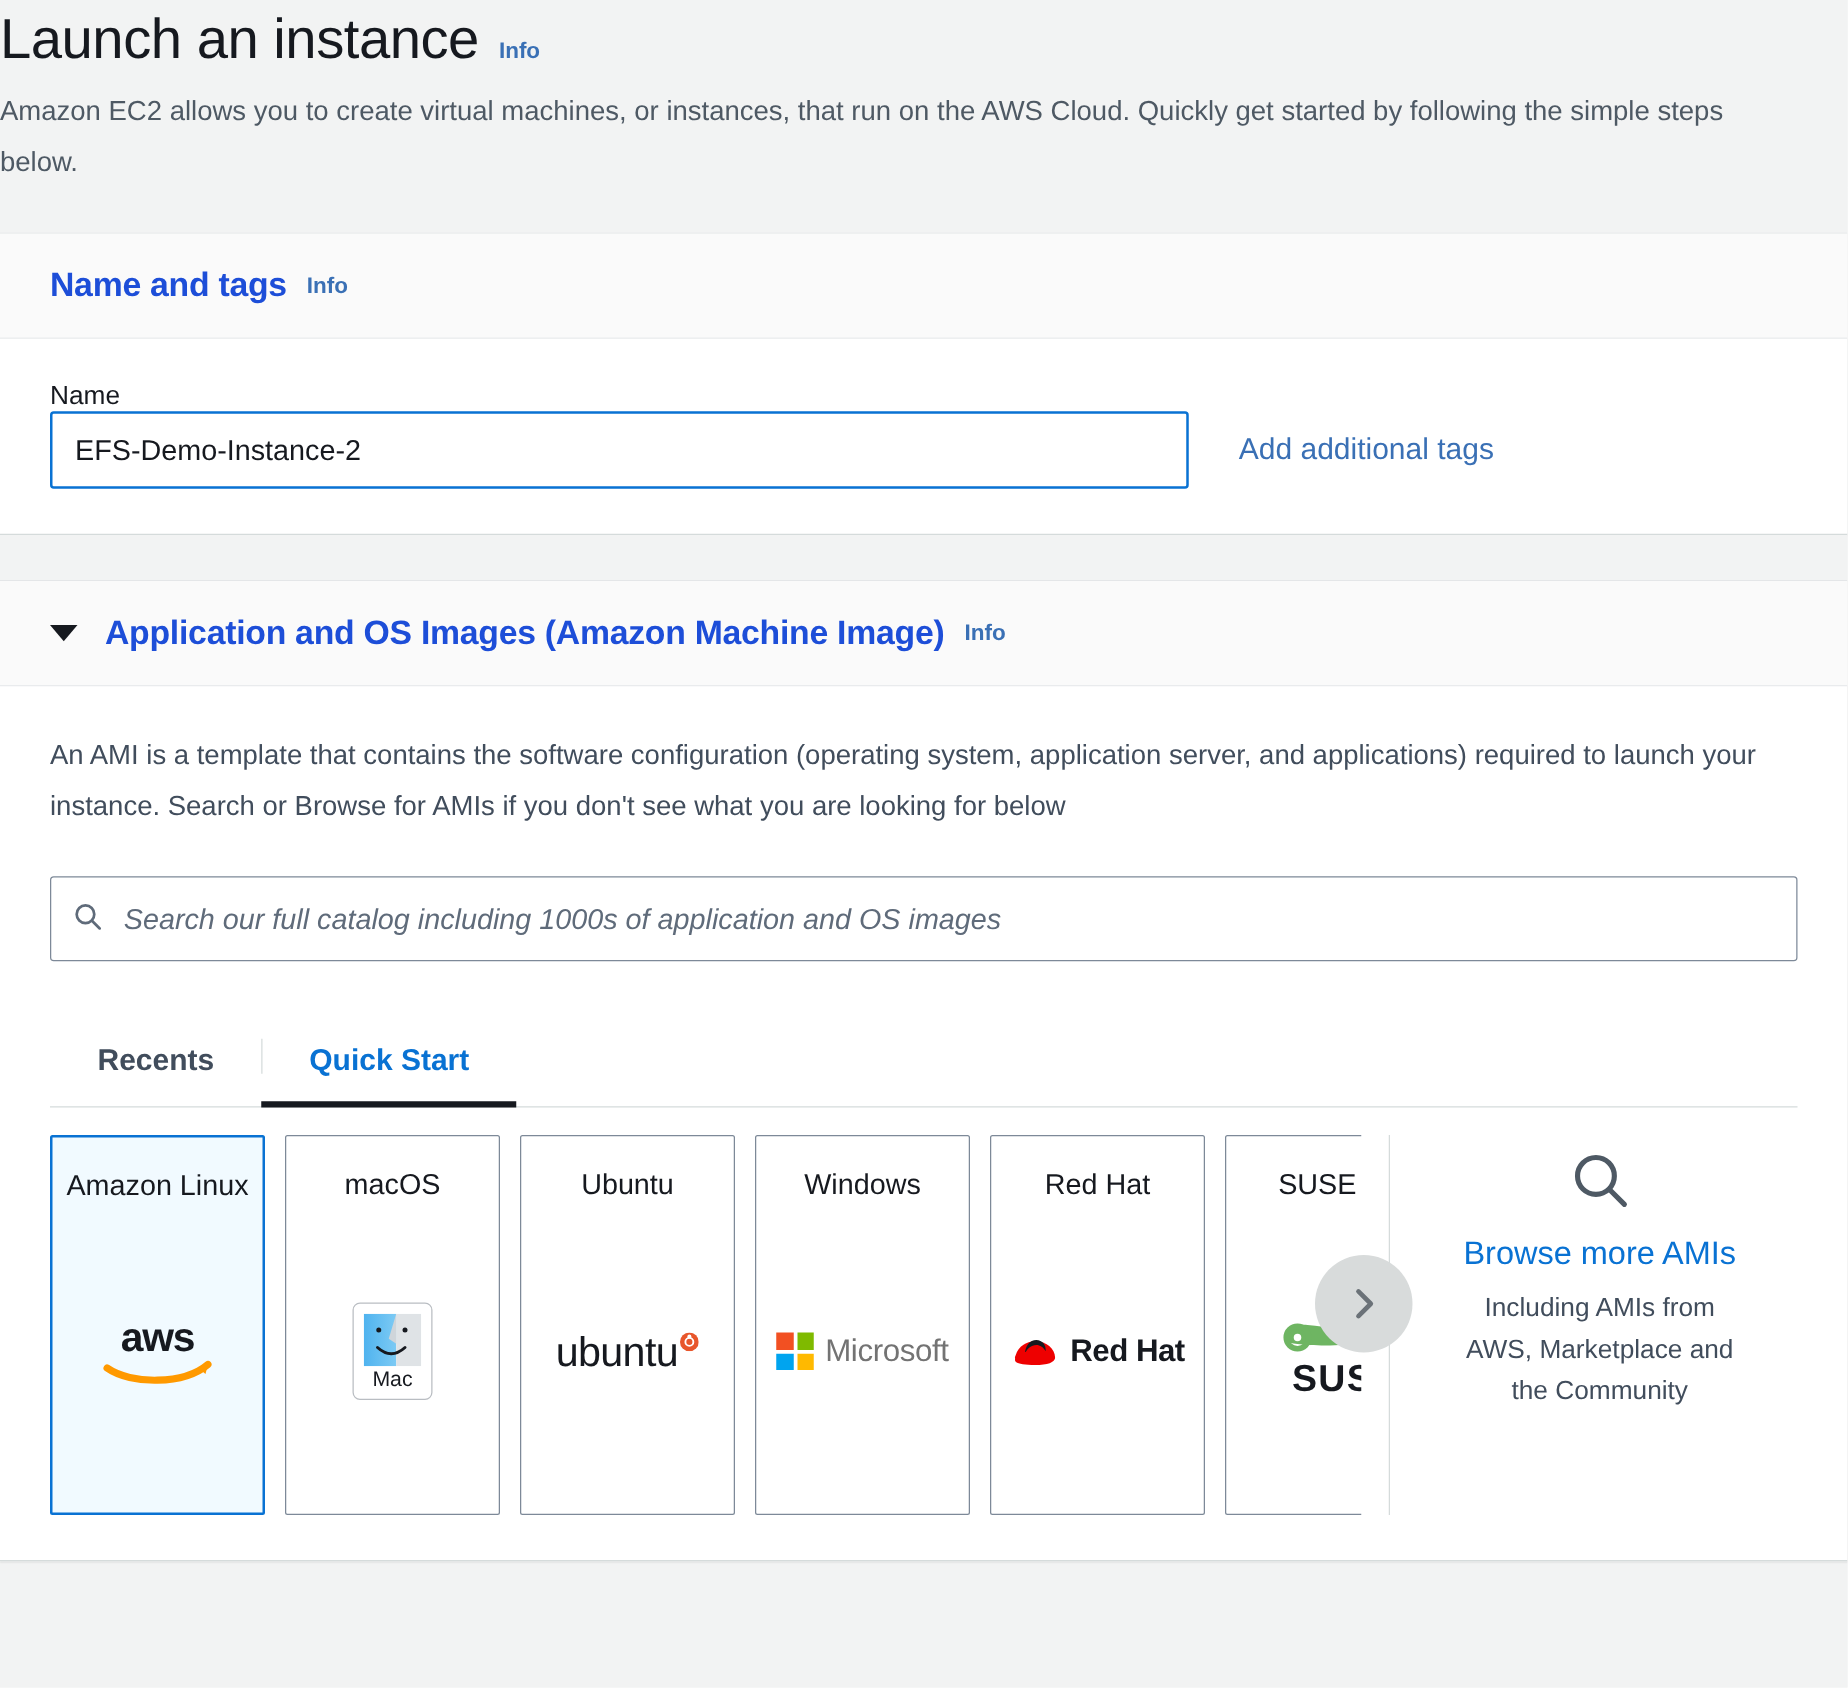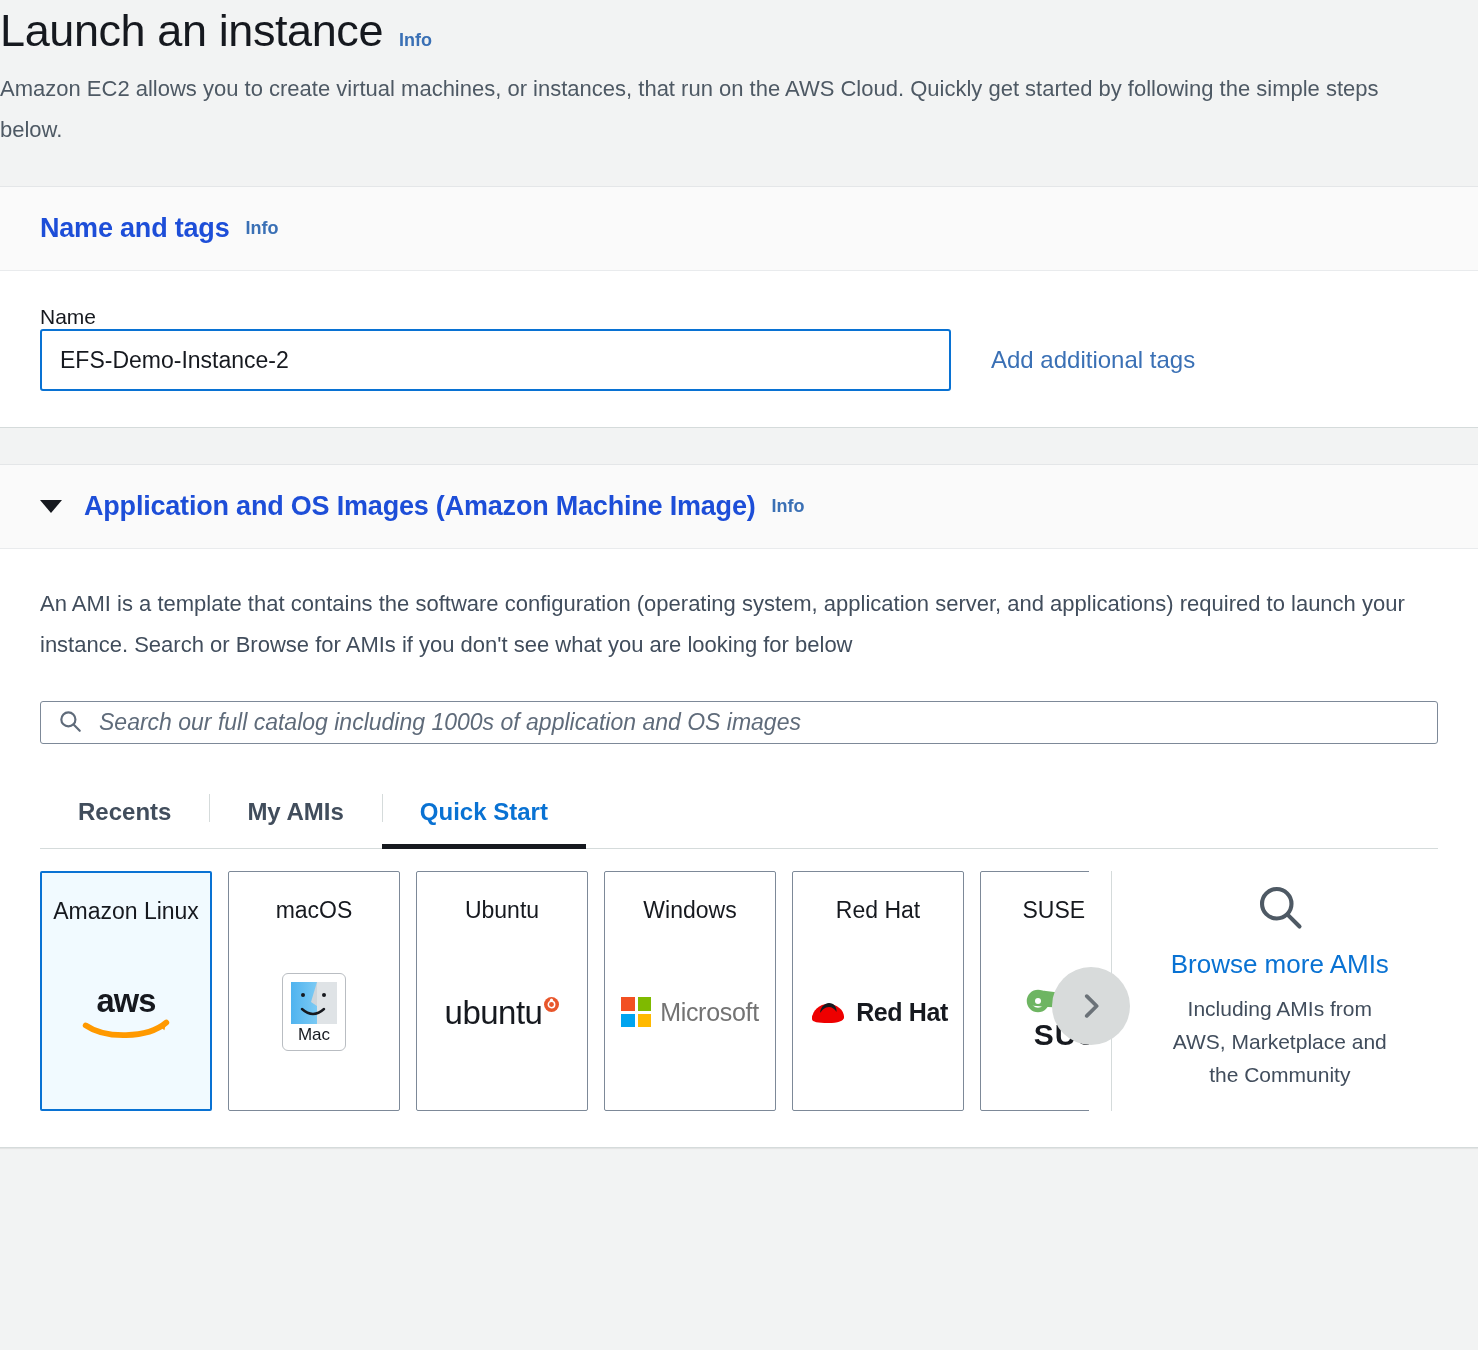--- a/index.html
+++ b/index.html
@@ -117,26 +117,26 @@
     font-size: 22px;
     color: #414d5c;
     line-height: 41px;
     max-width: 1390px;
     margin-bottom: 36px;
   }
   .search-box {
     display: flex;
     align-items: center;
     gap: 16px;
-    height: 43px;
+    height: 68px;
     border: 1px solid #7d8998;
     border-radius: 3px;
     padding: 0 16px;
     background: #ffffff;
-    margin-bottom: 46px;
+    margin-bottom: 58px;
     cursor: text;
   }
   .search-box .magnifier { flex: 0 0 auto; display:block; }
   .search-field {
     border: none;
     outline: none;
     flex: 1 1 auto;
     font-size: 23px;
     font-style: italic;
     color: #5f6b7a;
@@ -186,21 +186,21 @@
   }
   .ami-track {
     display: flex;
     gap: 16px;
     width: 1060px;
     overflow: hidden;
     position: relative;
   }
   .ami-card {
     flex: 0 0 172px;
-    height: 240px;
+    height: 304px;
     border: 1px solid #7d8998;
     border-radius: 2px;
     background: #ffffff;
     display: flex;
     flex-direction: column;
     align-items: center;
     padding: 18px 8px 16px 8px;
     cursor: pointer;
     position: relative;
   }
@@ -336,21 +336,20 @@
         <svg width="26" height="26" viewBox="0 0 24 24" fill="none" stroke="#5f6b7a" stroke-width="2">
           <circle cx="10.5" cy="10.5" r="6.5"></circle>
             <line x1="15.3" y1="15.3" x2="21" y2="21" stroke-linecap="round"></line>
         </svg>
       </span>
       <input class="search-field" type="text" placeholder="Search our full catalog including 1000s of application and OS images" style="">
     </div>
 
     <div class="tabs">
       <div class="tab">Recents</div>
-      <div class="tab">My AMIs</div>
       <div class="tab active">Quick Start</div>
     </div>
 
     <div class="ami-row">
 
       <div class="ami-track">
 
         <div class="ami-card selected">
           <div class="ami-card-label">Amazon Linux</div>
           <div class="ami-logo">

